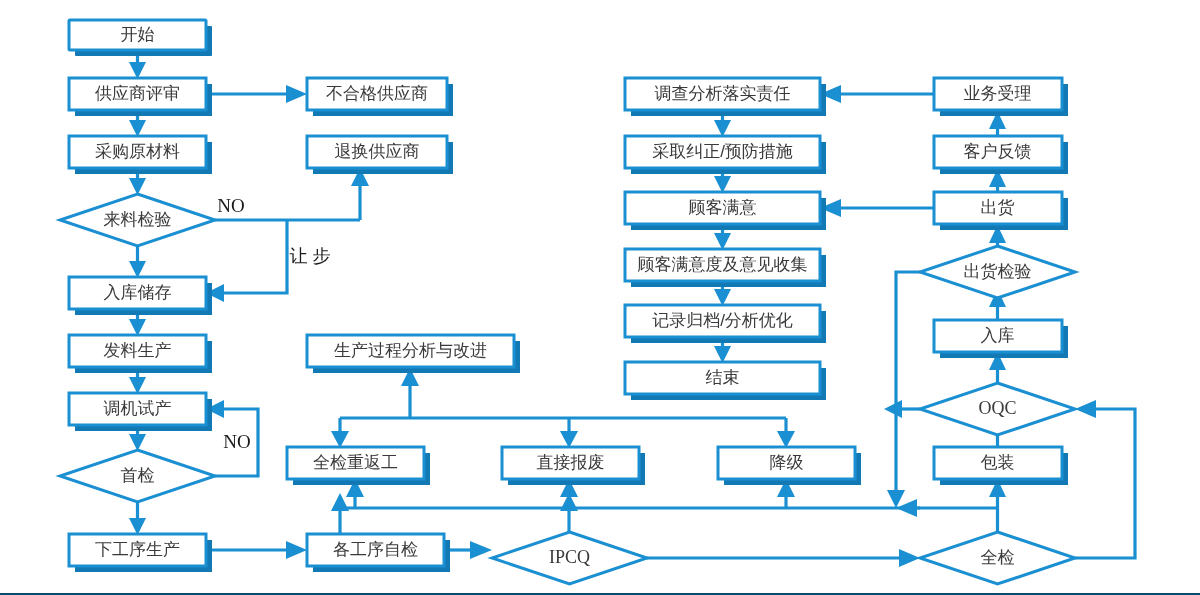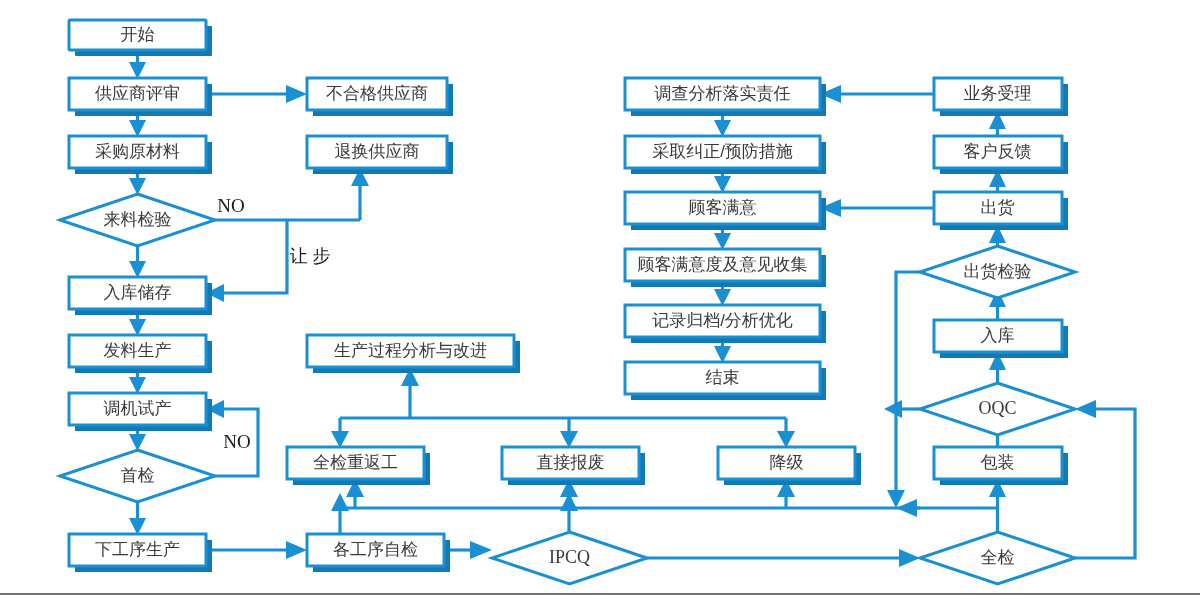--- a/index.html
+++ b/index.html
@@ -1,18 +1,18 @@
 <!DOCTYPE html>
 <html><head>
 <meta charset="utf-8">
 <style>
   html,body{margin:0;padding:0;background:#ffffff;}
   body{font-family:"Liberation Sans","DejaVu Sans",sans-serif;}
   #canvas{position:relative;width:1200px;height:595px;background:#ffffff;overflow:hidden;
-          border-bottom:2px solid #737373;box-sizing:border-box;text-align:center;}
+          border-bottom:2px solid #0c4a6e;box-sizing:border-box;text-align:center;}
   svg.layer{position:absolute;left:0;top:0;width:1200px;height:595px;}
   .nodeText{fill:#3a3a3a;font-family:"Liberation Sans","DejaVu Sans",sans-serif;
             font-size:17px;text-anchor:middle;dominant-baseline:middle;}
   .nodeTextLatin{fill:#3a3a3a;font-family:"Liberation Serif","DejaVu Serif",serif;
             font-size:18px;text-anchor:middle;dominant-baseline:middle;}
   .edgeLabel{fill:#1a1a1a;font-family:"Liberation Serif","DejaVu Serif",serif;
             font-size:19px;text-anchor:middle;dominant-baseline:middle;}
   .edgeLabelCJK{fill:#1a1a1a;font-family:"Liberation Sans","DejaVu Sans",sans-serif;
             font-size:18px;text-anchor:middle;dominant-baseline:middle;}
   .boxFill{fill:#ffffff;}

